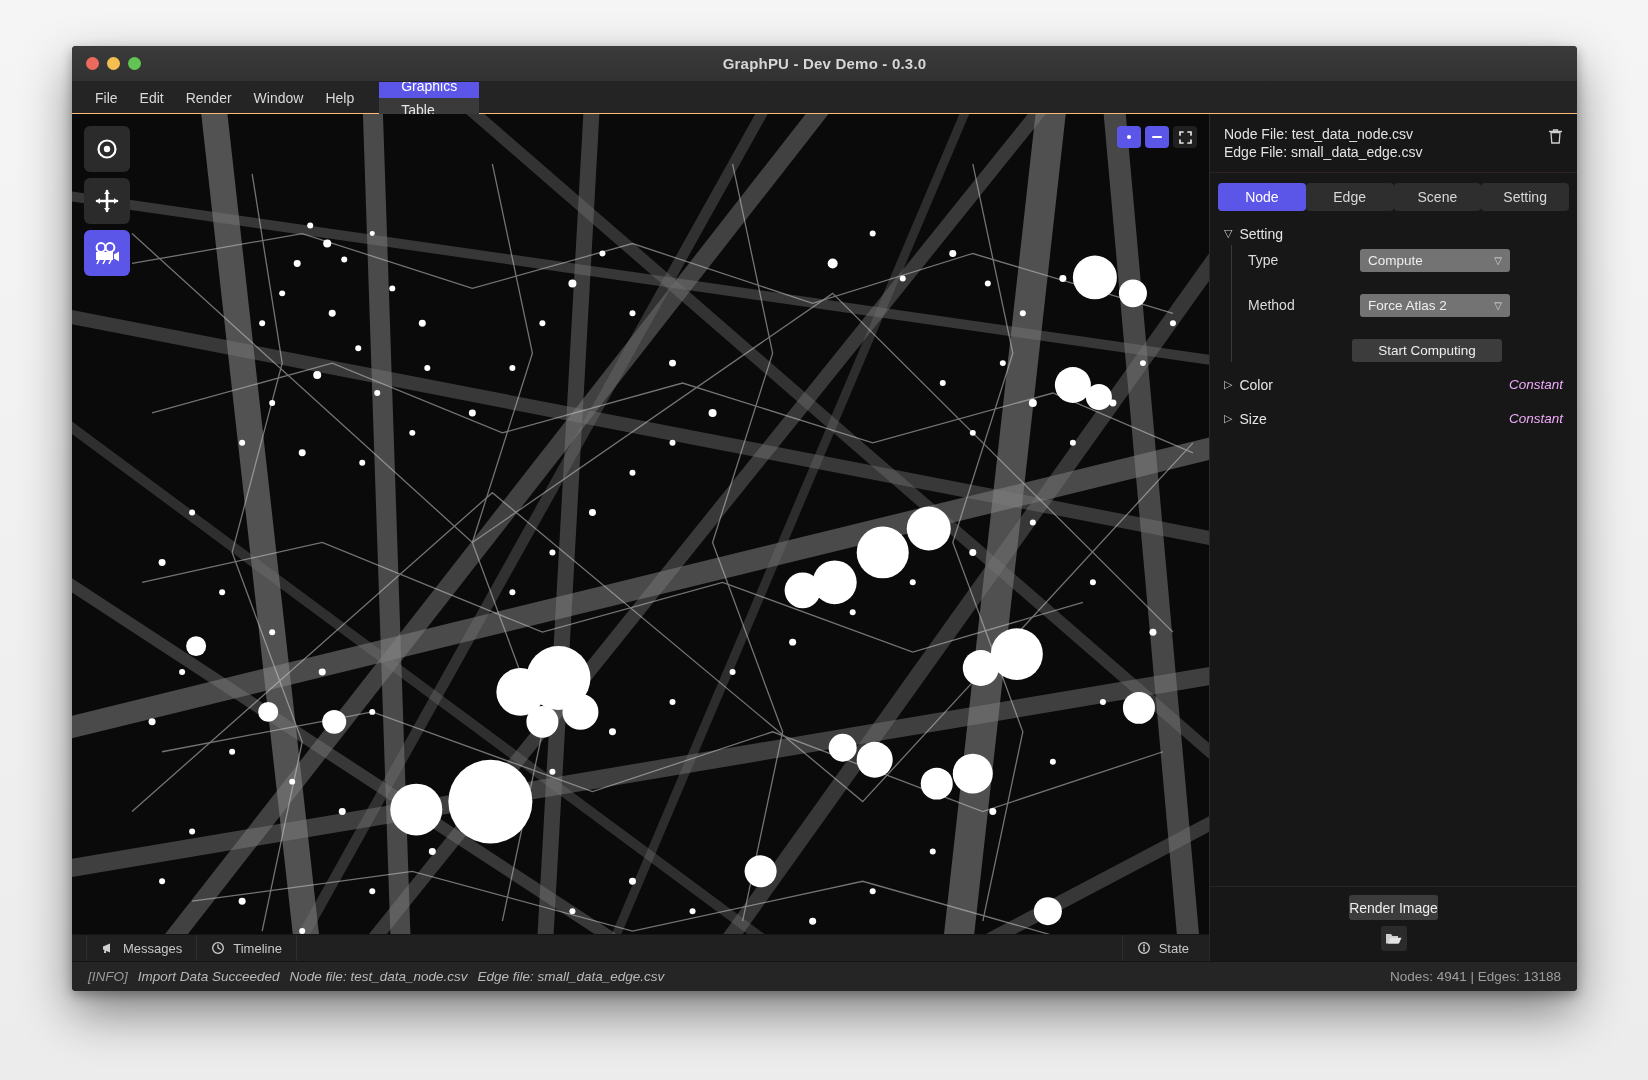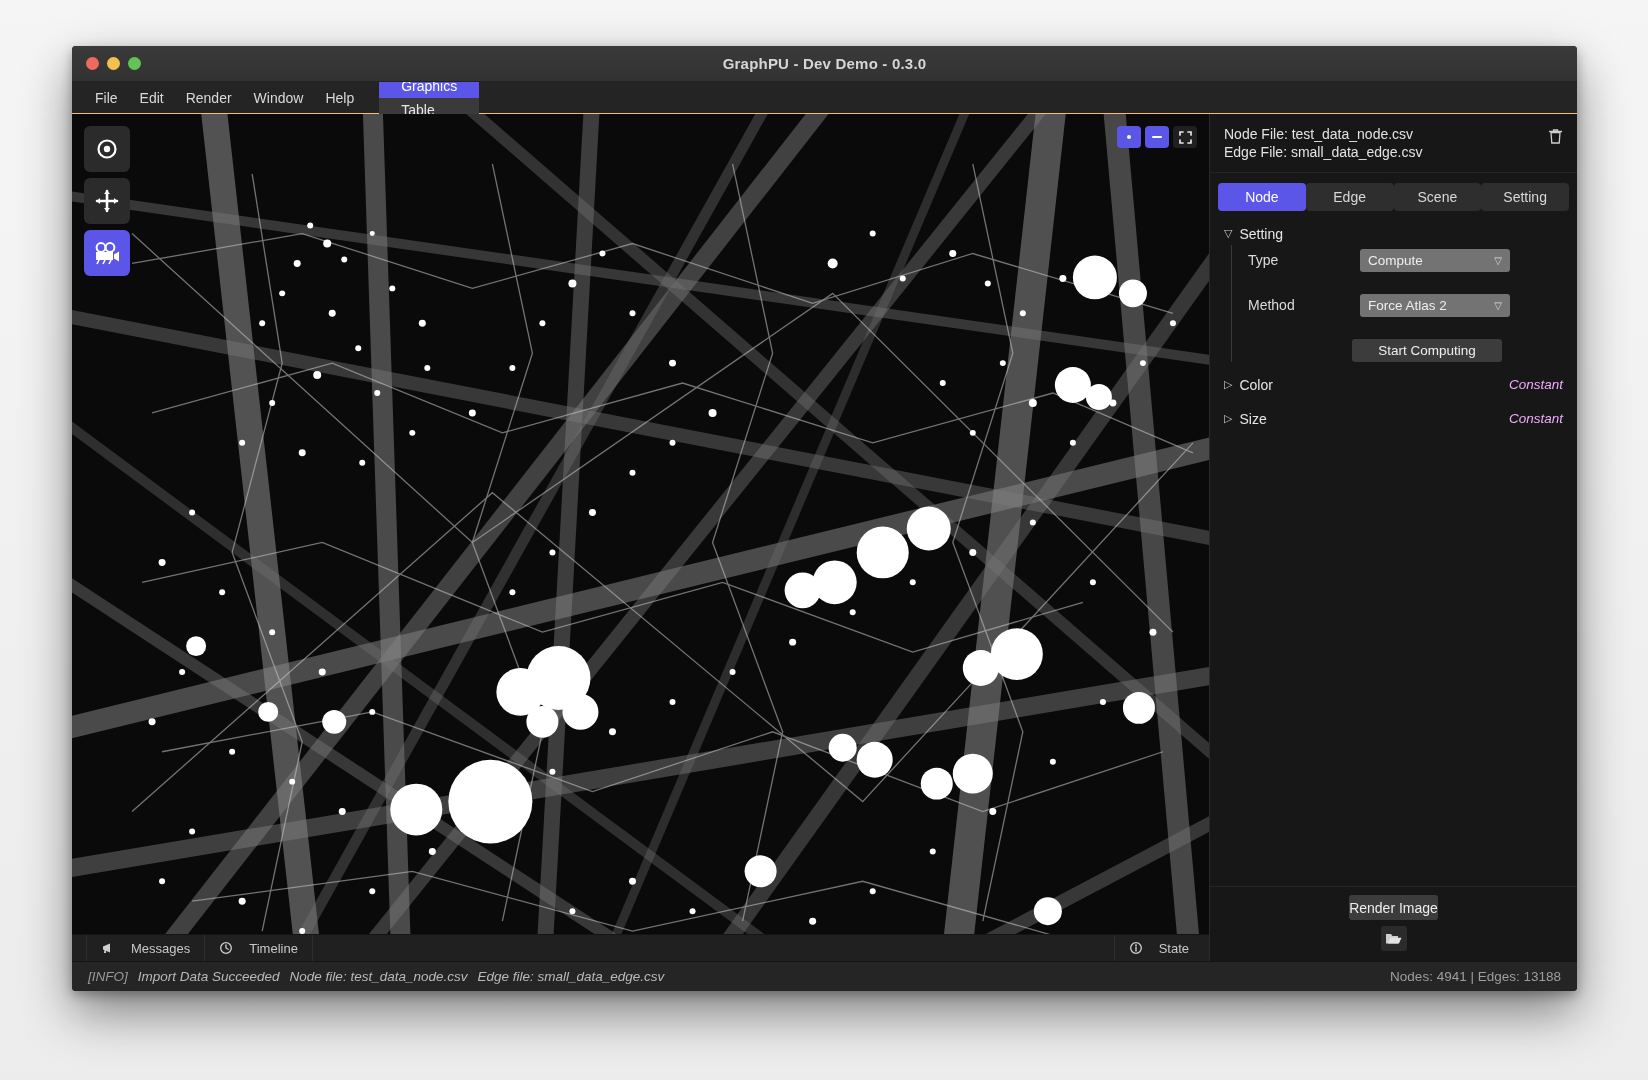--- a/index.html
+++ b/index.html
@@ -108,21 +108,21 @@
 
   
   .vp-bottom {
     position: absolute; left: 0; right: 0; bottom: 0; height: 27px;
     background: #202020;
     border-top: 1px solid #141414;
     display: flex; align-items: center;
     z-index: 6;
   }
   .vp-tab {
-    display: flex; align-items: center; gap: 16px;
+    display: flex; align-items: center; gap: 8px;
     color: #c8c8c8; font-size: 13px;
     padding: 0 14px; height: 100%;
     border-right: 1px solid #2e2e2e;
     cursor: default;
   }
   .vp-tab:first-child { border-left: 1px solid #2e2e2e; margin-left: 14px;}
   .vp-spacer { flex: 1 1 auto; }
   .vp-tab.right { border-right: none; border-left: 1px solid #2e2e2e; margin-right: 6px;}
 
   

